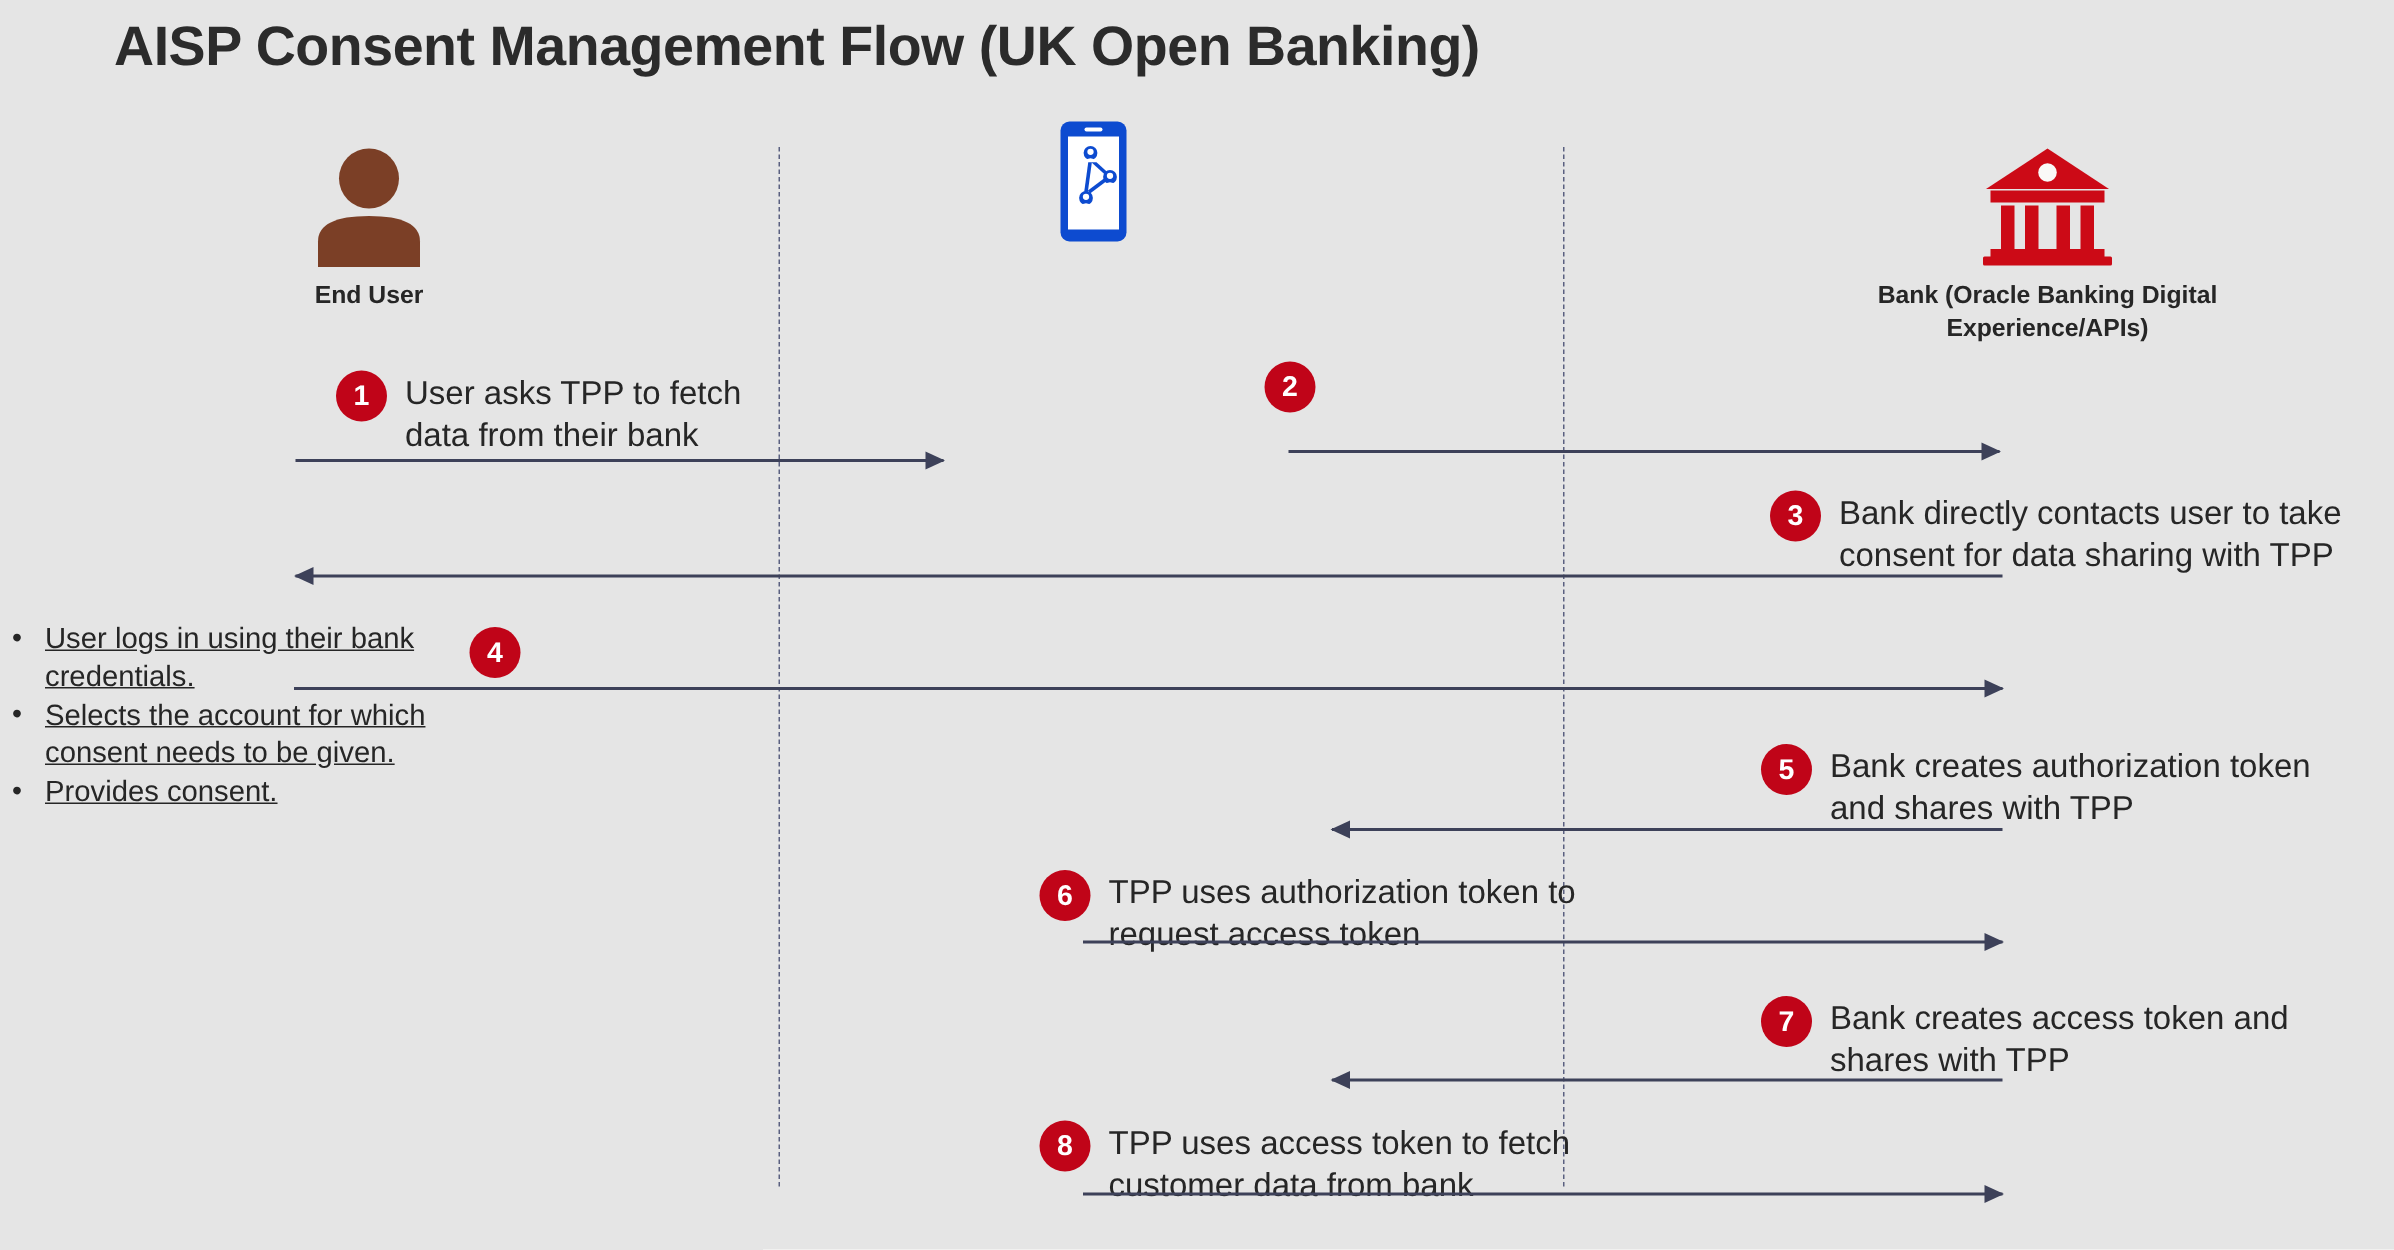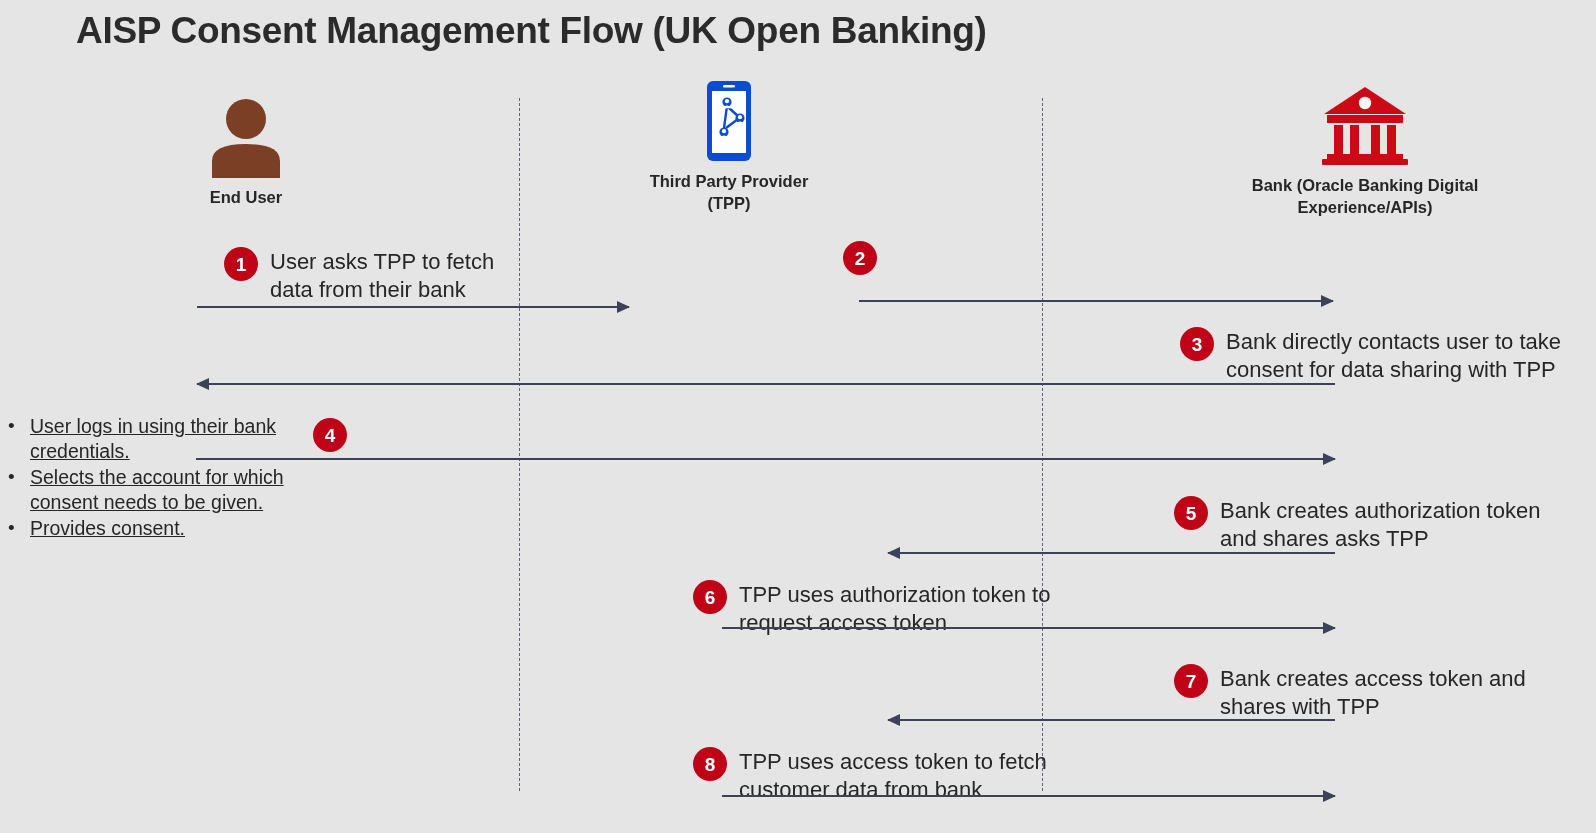--- a/index.html
+++ b/index.html
@@ -40,21 +40,21 @@
   }
   .actor-icon {
     display: flex;
     align-items: flex-end;
     justify-content: center;
     height: 82px;
   }
 
   #actor-user  { left: 160px; top: 96px; width: 172px; }
   #actor-tpp   { left: 638px; top: 80px; width: 182px; }
-  #actor-bank  { left: 1185px; top: 84px; width: 360px; }
+  #actor-bank  { left: 1185px; top: 96px; width: 360px; }
 
   
   .lifeline {
     position: absolute;
     width: 0;
     border-left: 1.4px dashed #5a6080;
     top: 98px;
     height: 693px;
   }
   #lifeline-tpp  { left: 519px; }
@@ -176,22 +176,20 @@
           <circle cx="40" cy="37.2" r="2.1" fill="#ffffff"></circle>
           <path d="M35.9 43.3 Q40 39.8 44.1 43.3 L44.1 44.2 L35.9 44.2 Z" fill="#ffffff"></path>
         </g>
         <g fill="#0d4bd0">
           <circle cx="24" cy="52" r="4.6"></circle>
           <circle cx="24" cy="51.2" r="2.1" fill="#ffffff"></circle>
           <path d="M19.9 57.3 Q24 53.8 28.1 57.3 L28.1 58.2 L19.9 58.2 Z" fill="#ffffff"></path>
         </g>
       </svg>
     </div>
-    <div class="actor-label">Third Party
-Provider (TPP)</div>
   </div>
 
   <div class="actor" id="actor-bank">
     <div class="actor-icon">
       <svg width="88" height="82" viewBox="0 0 88 82" aria-hidden="true">
         <g fill="#cc0a16">
           <path d="M44 3 L85 30 L3 30 Z"></path>
           <rect x="6" y="31" width="76" height="8"></rect>
           <rect x="13" y="41" width="9" height="29"></rect>
           <rect x="29" y="41" width="9" height="29"></rect>
@@ -251,21 +249,21 @@
   </div>
   <div id="badge-4" class="badge">4</div>
   <div class="arrow right" style="left:196px; top:453px; width:1139px;">
     <div class="shaft"></div>
     <div class="head"></div>
   </div>
 
   <div class="step" style="left:1174px; top:496px;">
     <div class="badge">5</div>
     <div class="caption">Bank creates authorization token
-and shares asks TPP</div>
+and shares with TPP</div>
   </div>
   <div class="arrow left" style="left:888px; top:547px; width:447px;">
     <div class="shaft"></div>
     <div class="head"></div>
   </div>
 
   <div class="step" style="left:693px; top:580px;">
     <div class="badge">6</div>
     <div class="caption">TPP uses authorization token to
 request access token</div>

